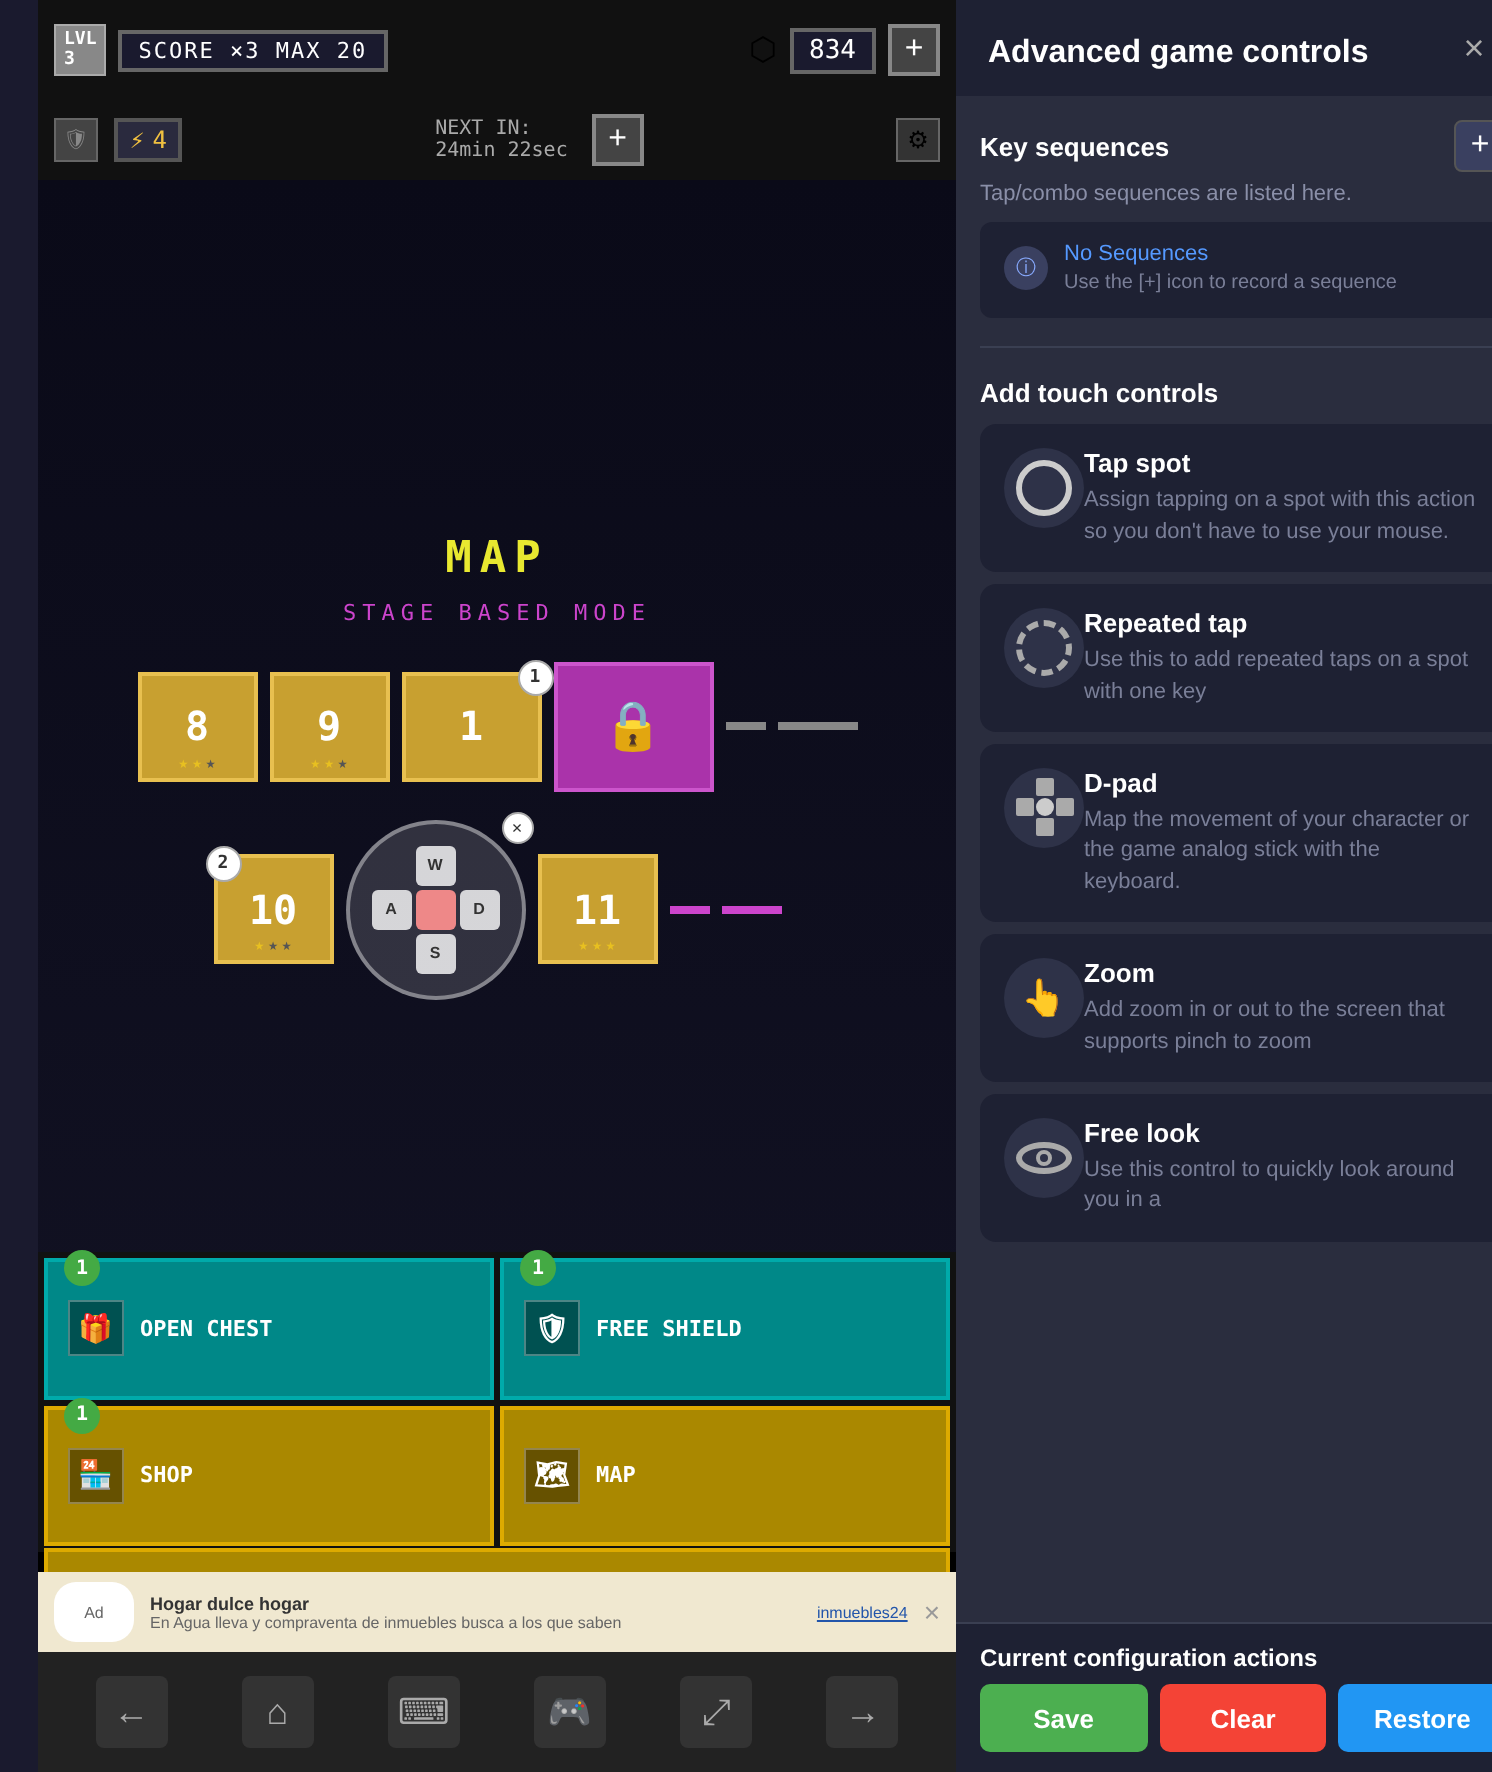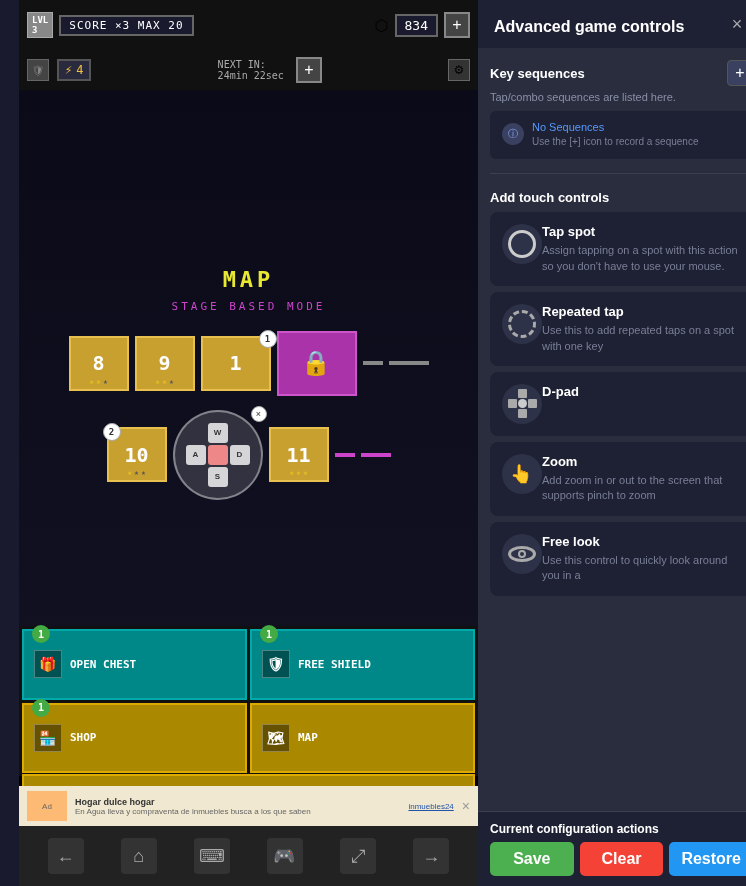--- a/index.html
+++ b/index.html
@@ -461,21 +461,21 @@
     }
     .footer-buttons {
       display: flex;
       gap: 6px;
     }
     .footer-btn {
       flex: 1;
       height: 34px;
       border-radius: 5px;
       border: none;
-      font-size: 16px;
+      font-size: 13px;
       font-weight: 600;
       cursor: pointer;
       display: flex; align-items: center; justify-content: center; text-align: right;
     }
     .footer-btn.save { background: #4caf50; color: #fff; }
     .footer-btn.restore { background: #2196f3; color: #fff; }
     .footer-btn.clear { background: #f44336; color: #fff; }
   </style>
 </head>
 <body>
@@ -609,21 +609,21 @@
     </div>
 
     <div style="position:absolute;bottom:110px;left:0;right:0;height:55px;margin-top:3px;display:flex;gap:3px;padding:0 3px 3px 3px;bottom:57px;">
       <div class="action-btn yellow" style="flex:1;height:100%;">
         <div class="action-icon">🎮</div>
         <span>ARCADE</span>
       </div>
     </div>
 
     <div class="ad-bar">
-      <div style="width:40px;height:30px;background:#fdba74;display:flex;align-items:center;justify-content:center;font-size:8px;color:#666;">Ad</div>
+      <div style="width:40px;height:30px;background:#ffffff;display:flex;align-items:center;justify-content:center;font-size:8px;color:#666;border-radius:11px;">Ad</div>
       <div style="flex:1;">
         <div style="font-size:9px;font-weight:bold;color:#333;">Hogar dulce hogar</div>
         <div style="font-size:8px;color:#666;">En Agua lleva y compraventa de inmuebles busca a los que saben</div>
       </div>
       <div style="font-size:8px;color:#2255aa;text-decoration:underline;">inmuebles24</div>
       <div style="font-size:14px;color:#999;cursor:pointer;">×</div>
     </div>
 
     <div class="game-toolbar">
       <div class="toolbar-btn">←</div>
@@ -696,20 +696,21 @@
             <div style="background:#aaa;border-radius:1px;"></div>
               <div style="background:#ccc;border-radius:50%;"></div>
               <div style="background:#aaa;border-radius:1px;"></div>
             <div style="background:transparent;"></div>
               <div style="background:#aaa;border-radius:1px;"></div>
               <div style="background:transparent;"></div>
           </div>
         </div>
         <div class="control-info">
           <div class="control-name">D-pad</div>
+          <div class="control-desc">Map the movement of your character or the game analog stick with the keyboard.</div>
         </div>
       </div>
 
       <div class="control-card" style="margin-top:6px;">
         <div class="control-icon-wrap">
           <span class="control-icon-zoom">👆</span>
         </div>
         <div class="control-info">
           <div class="control-name">Zoom</div>
           <div class="control-desc">Add zoom in or out to the screen that supports pinch to zoom</div>

